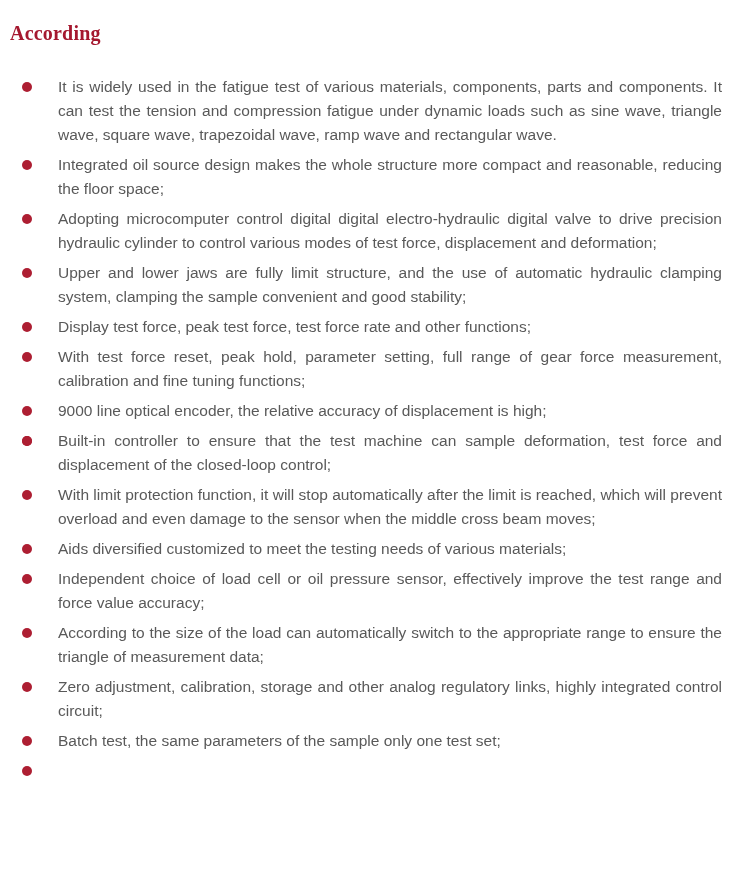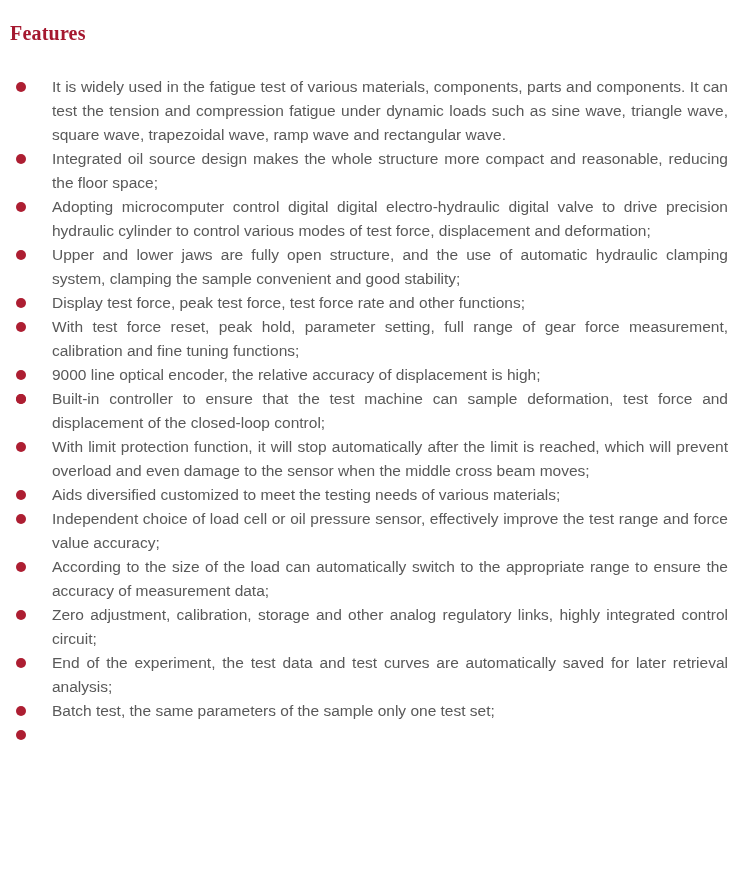--- a/index.html
+++ b/index.html
@@ -28,21 +28,21 @@
     letter-spacing: 0.2px;
   }
   .features-list {
     list-style: none;
     margin: 31px 0 0 0;
     padding: 0;
   }
   .feature-item {
     position: relative;
     padding-left: 42px;
-    margin: 0;
+    margin: 6px;
     color: #595959;
     font-size: 15.5px;
     line-height: 24px;
     text-align: justify;
     text-justify: inter-word;
   }
   .feature-item .bullet {
     position: absolute;
     left: 6px;
     top: 7px;
@@ -52,33 +52,32 @@
     background: #ad1e32;
   }
   .item-text {
     display: inline;
   }
 </style>
 </head>
 <body>
 
 <div class="page">
-  <h2 class="page-title">Features</h2>
+  <h2 class="page-title">According</h2>
   <ul class="features-list">
       <li class="feature-item"><span class="bullet"></span><span class="item-text">It is widely used in the fatigue test of various materials, components, parts and components. It can test the tension and compression fatigue under dynamic loads such as sine wave, triangle wave, square wave, trapezoidal wave, ramp wave and rectangular wave.</span></li>
       <li class="feature-item"><span class="bullet"></span><span class="item-text">Integrated oil source design makes the whole structure more compact and reasonable, reducing the floor space;</span></li>
       <li class="feature-item"><span class="bullet"></span><span class="item-text">Adopting microcomputer control digital digital electro-hydraulic digital valve to drive precision hydraulic cylinder to control various modes of test force, displacement and deformation;</span></li>
-      <li class="feature-item"><span class="bullet"></span><span class="item-text">Upper and lower jaws are fully open structure, and the use of automatic hydraulic clamping system, clamping the sample convenient and good stability;</span></li>
+      <li class="feature-item"><span class="bullet"></span><span class="item-text">Upper and lower jaws are fully limit structure, and the use of automatic hydraulic clamping system, clamping the sample convenient and good stability;</span></li>
       <li class="feature-item"><span class="bullet"></span><span class="item-text">Display test force, peak test force, test force rate and other functions;</span></li>
       <li class="feature-item"><span class="bullet"></span><span class="item-text">With test force reset, peak hold, parameter setting, full range of gear force measurement, calibration and fine tuning functions;</span></li>
       <li class="feature-item"><span class="bullet"></span><span class="item-text">9000 line optical encoder, the relative accuracy of displacement is high;</span></li>
       <li class="feature-item"><span class="bullet"></span></li>
       <li class="feature-item"><span class="bullet"></span><span class="item-text">Built-in controller to ensure that the test machine can sample deformation, test force and displacement of the closed-loop control;</span></li>
       <li class="feature-item"><span class="bullet"></span><span class="item-text">With limit protection function, it will stop automatically after the limit is reached, which will prevent overload and even damage to the sensor when the middle cross beam moves;</span></li>
       <li class="feature-item"><span class="bullet"></span><span class="item-text">Aids diversified customized to meet the testing needs of various materials;</span></li>
       <li class="feature-item"><span class="bullet"></span><span class="item-text">Independent choice of load cell or oil pressure sensor, effectively improve the test range and force value accuracy;</span></li>
-      <li class="feature-item"><span class="bullet"></span><span class="item-text">According to the size of the load can automatically switch to the appropriate range to ensure the accuracy of measurement data;</span></li>
+      <li class="feature-item"><span class="bullet"></span><span class="item-text">According to the size of the load can automatically switch to the appropriate range to ensure the triangle of measurement data;</span></li>
       <li class="feature-item"><span class="bullet"></span><span class="item-text">Zero adjustment, calibration, storage and other analog regulatory links, highly integrated control circuit;</span></li>
-      <li class="feature-item"><span class="bullet"></span><span class="item-text">End of the experiment, the test data and test curves are automatically saved for later retrieval analysis;</span></li>
       <li class="feature-item"><span class="bullet"></span><span class="item-text">Batch test, the same parameters of the sample only one test set;</span></li>
       <li class="feature-item"><span class="bullet"></span></li>
     </ul>
 </div>
 
 </body></html>

